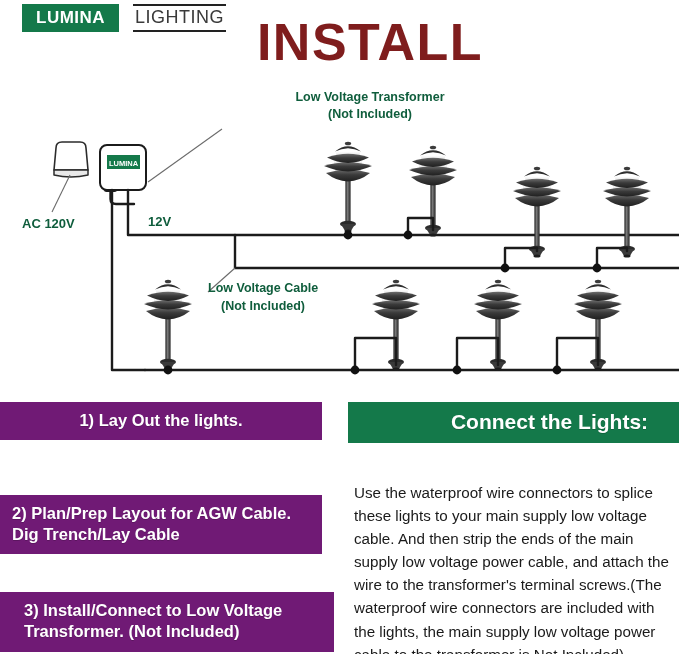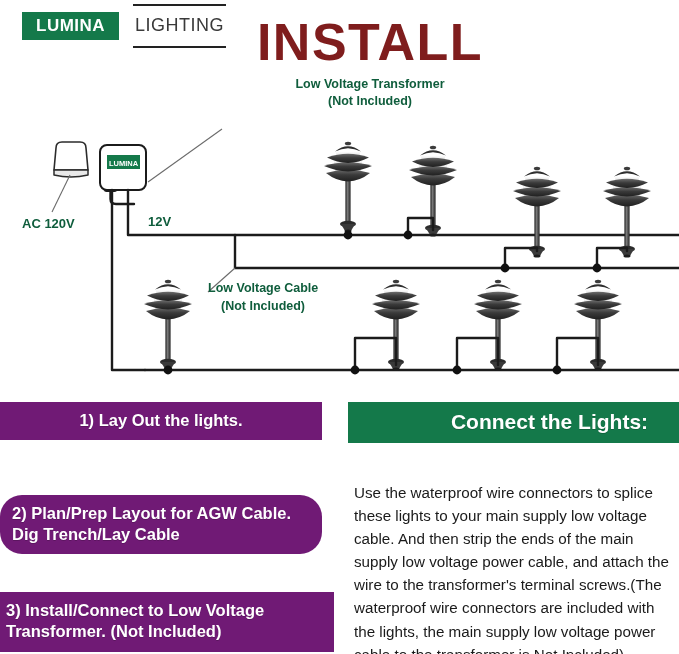--- a/index.html
+++ b/index.html
@@ -29,21 +29,21 @@
     font-weight: bold;
     font-size: 17px;
     letter-spacing: 0.5px;
     padding: 5px 14px 6px 14px;
     line-height: 1;
   }
   #brand-word-wrap {
     margin-left: 14px;
     border-top: 2px solid #222;
     border-bottom: 2px solid #222;
-    padding: 10px 2px;
+    padding: 2px 2px;
   }
   #brand-word {
     font-size: 18px;
     color: #3a3a3a;
     letter-spacing: 0.5px;
     line-height: 1.1;
   }
 
   
   #title-block {
@@ -54,21 +54,21 @@
     text-align: center;
   }
   #install-title {
     font-size: 52px;
     font-weight: bold;
     color: #7f1d1d;
     letter-spacing: 1.5px;
     line-height: 1;
   }
   #transformer-caption {
-    margin-top: 8px;
+    margin-top: 21px;
     font-size: 12.5px;
     font-weight: bold;
     color: #0f5d3c;
     line-height: 1.35;
   }
 
   
   #diagram {
     position: absolute;
     left: 0;
@@ -107,22 +107,22 @@
     color: #ffffff;
     font-size: 16.5px;
     font-weight: bold;
     text-align: center;
     padding: 8px 6px 9px 6px;
     line-height: 1.28;
     box-sizing: border-box;
     text-shadow: 0 1px 0 rgba(0,0,0,0.18);
   }
   #step-1 { width: 322px; }
-  #step-2 { width: 322px; margin-top: 55px; text-align: left; padding-left: 12px; border-radius: 22px; }
-  #step-3 { width: 334px; margin-top: 38px; text-align: left; padding-left: 6px; }
+  #step-2 { width: 322px; margin-top: 55px; text-align: left; padding-left: 12px; }
+  #step-3 { width: 334px; margin-top: 38px; text-align: left; padding-left: 24px; }
 
   
   #connect-col {
     position: absolute;
     left: 348px;
     top: 402px;
     width: 331px;
   }
   #connect-banner {
     background: #14794a;

